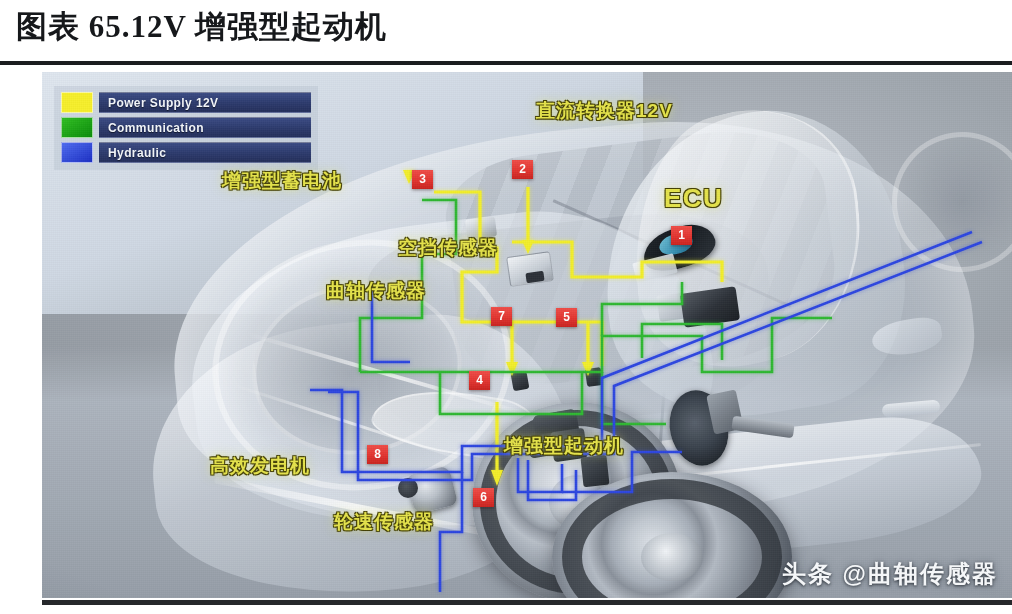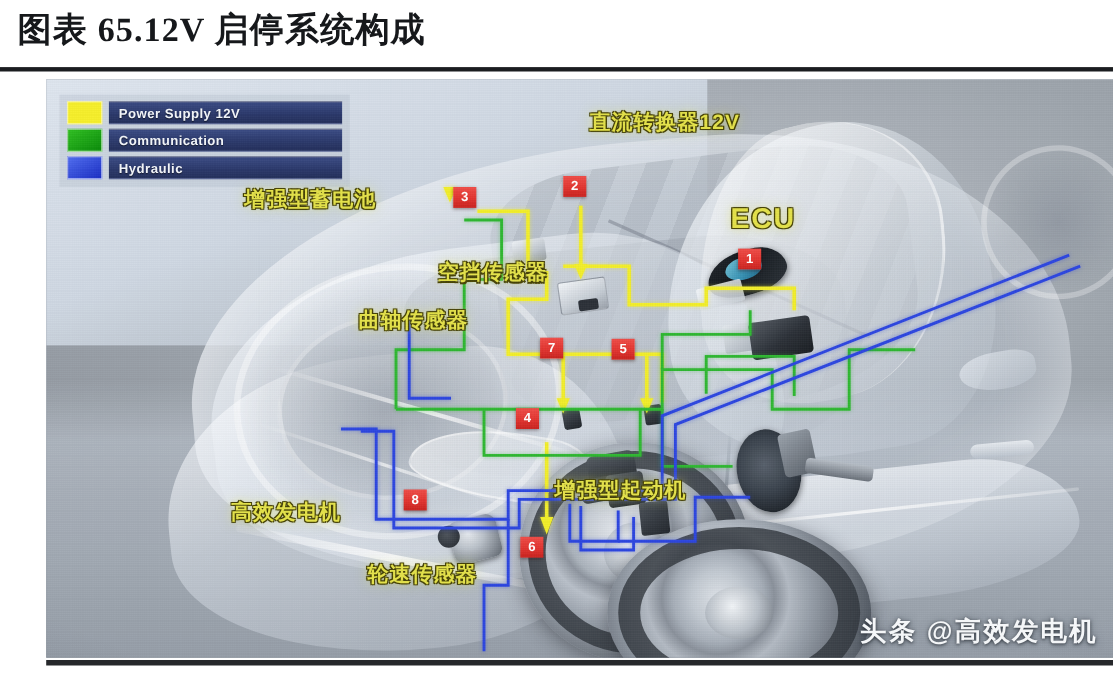--- a/index.html
+++ b/index.html
@@ -548,21 +548,21 @@
     white-space: nowrap;
     text-shadow: 0 1px 3px rgba(30,36,44,.85), 0 0 8px rgba(60,70,80,.55);
   }
 </style>
 </head>
 <body>
 
 <div id="page">
 
   <div id="header">
-    <div id="page-title">图表 65.12V 启停系统构成</div>
+    <div id="page-title">图表 65.12V 增强型起动机</div>
     <div id="title-rule"></div>
   </div>
 
   <div id="figure">
 
     <div class="bg-base"></div>
     <div class="bg-sky"></div>
     <div class="bg-floor"></div>
 
     <div class="car-layer">
@@ -690,17 +690,17 @@
     <div class="marker" style="left:370px; top:98px;">3</div>
     <div class="marker" style="left:427px; top:299px;">4</div>
     <div class="marker" style="left:514px; top:236px;">5</div>
     <div class="marker" style="left:431px; top:416px;">6</div>
     <div class="marker" style="left:449px; top:235px;">7</div>
     <div class="marker" style="left:325px; top:373px;">8</div>
 
     <div class="bg-vign"></div>
     <div class="bg-grain"></div>
 
-    <div id="watermark">头条 @高效发电机</div>
+    <div id="watermark">头条 @曲轴传感器</div>
   </div>
 
   <div id="fig-bottom-rule"></div>
 </div>
 
 </body></html>

